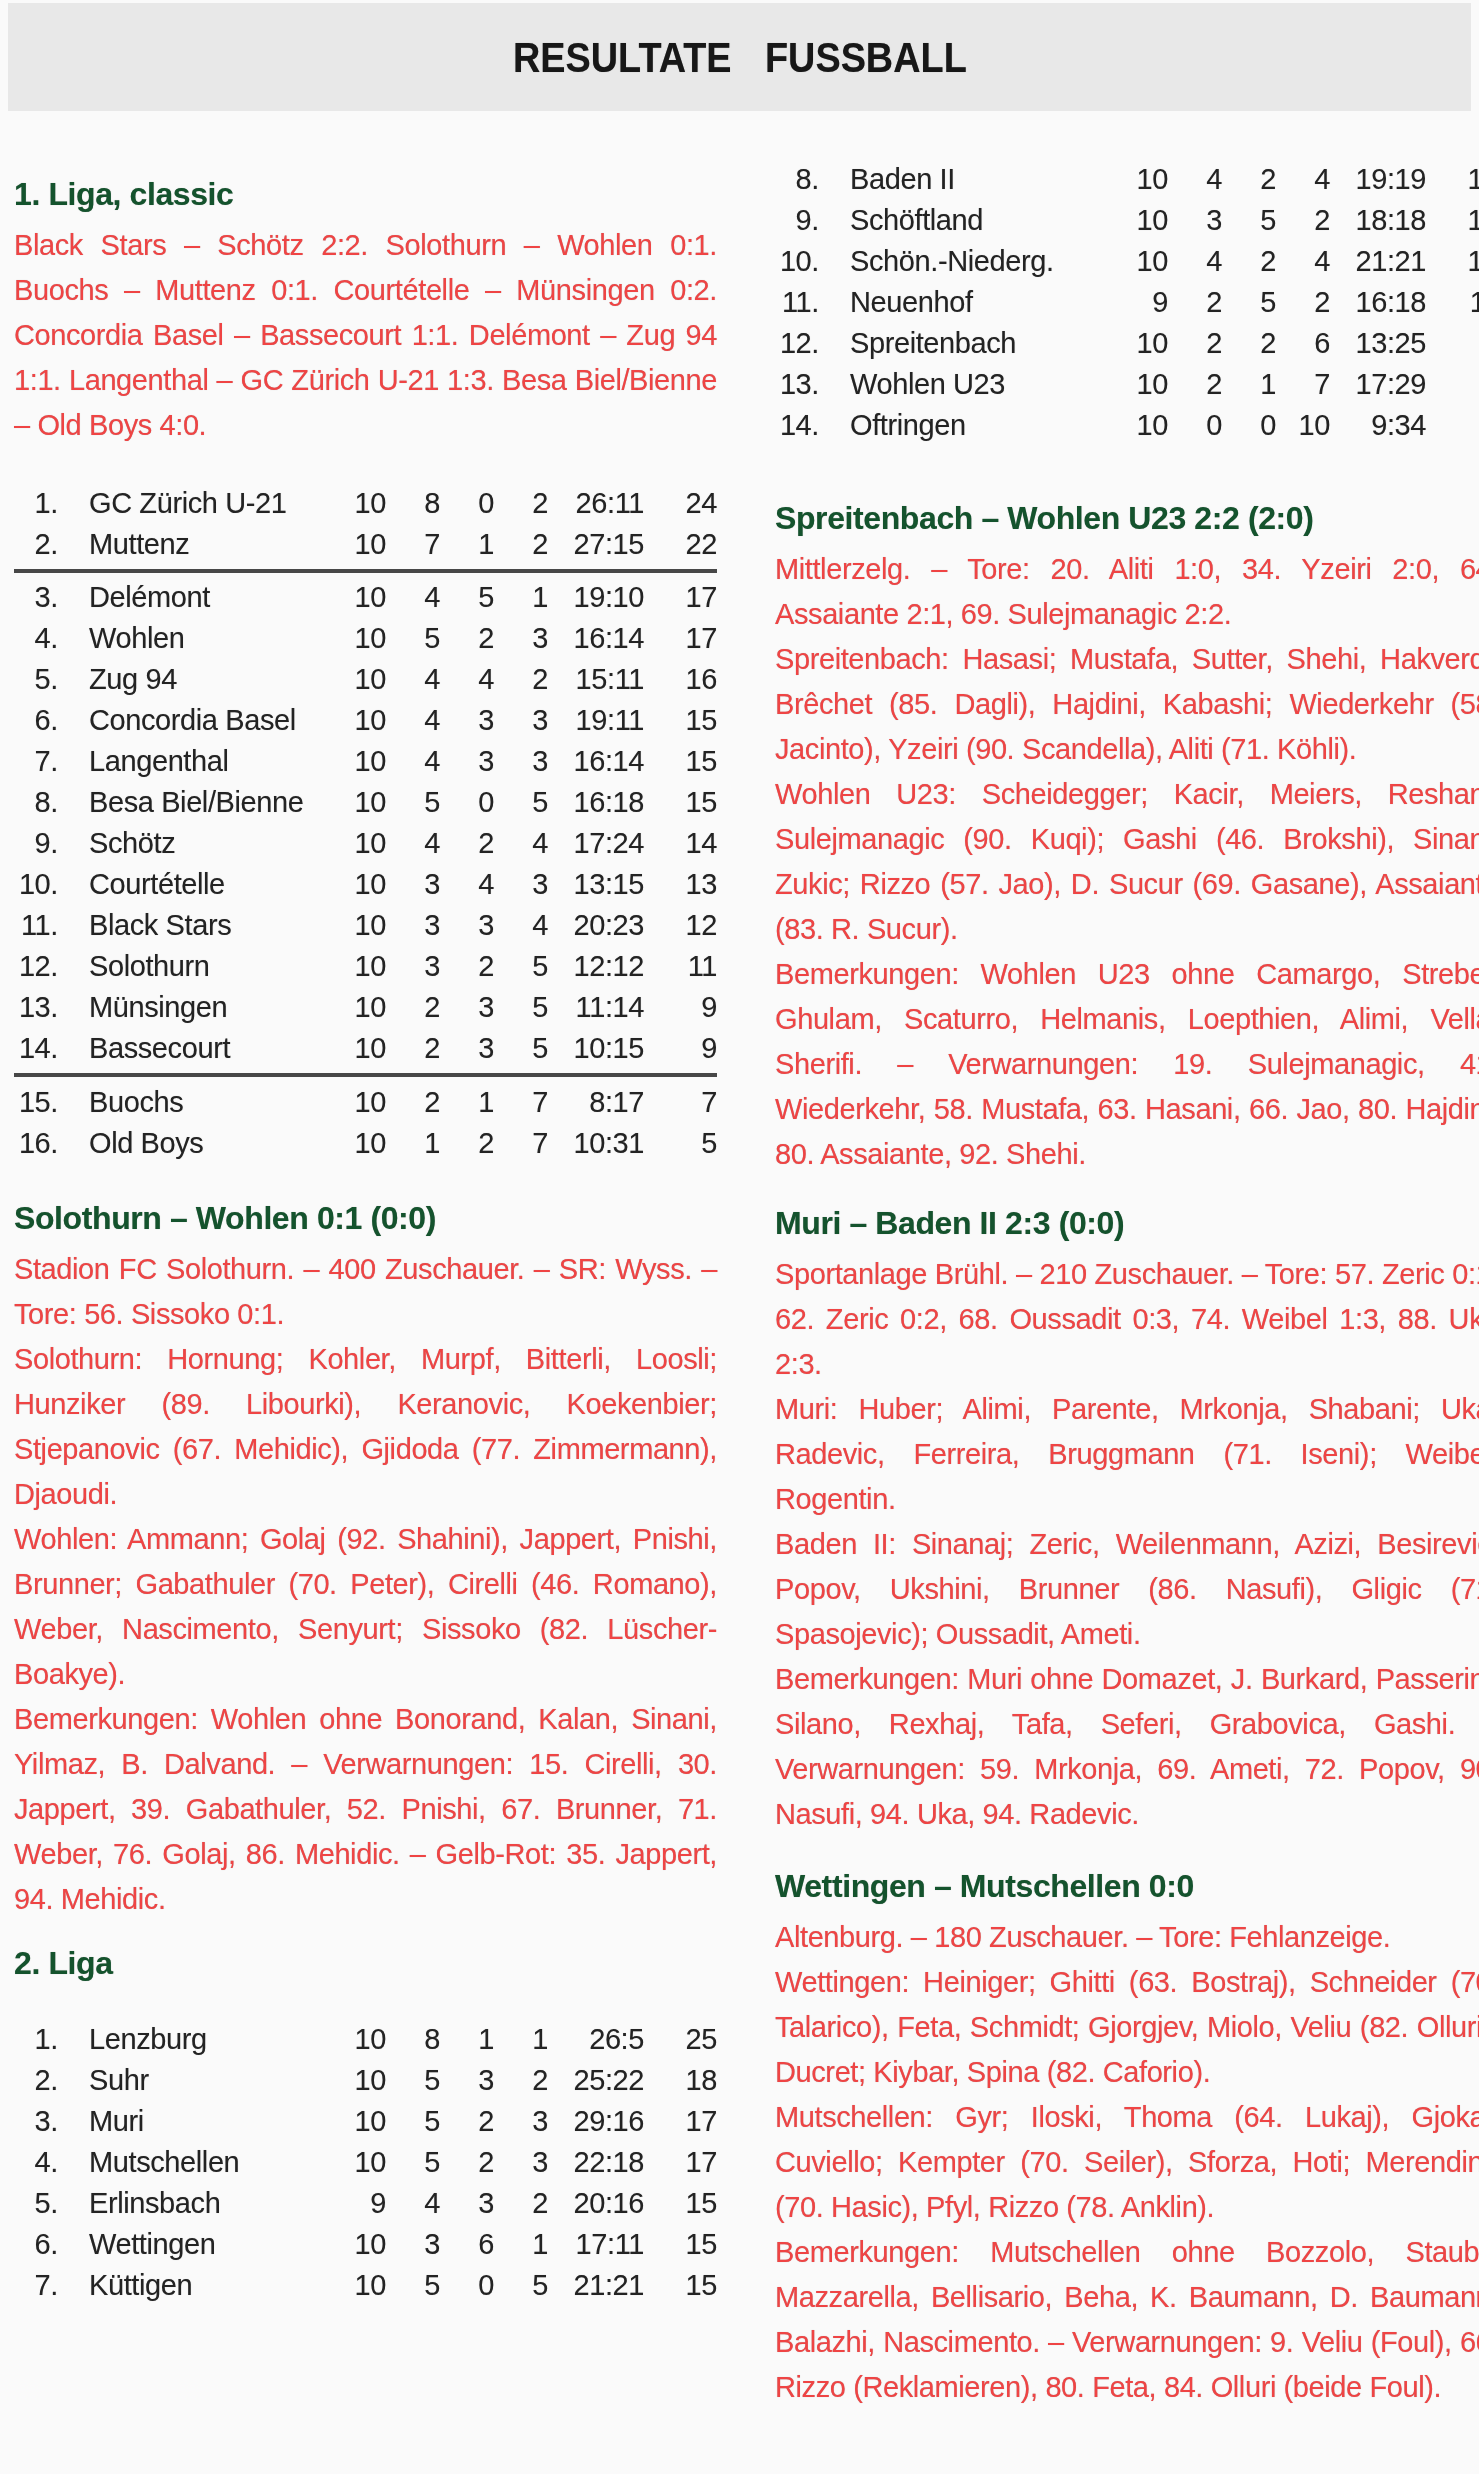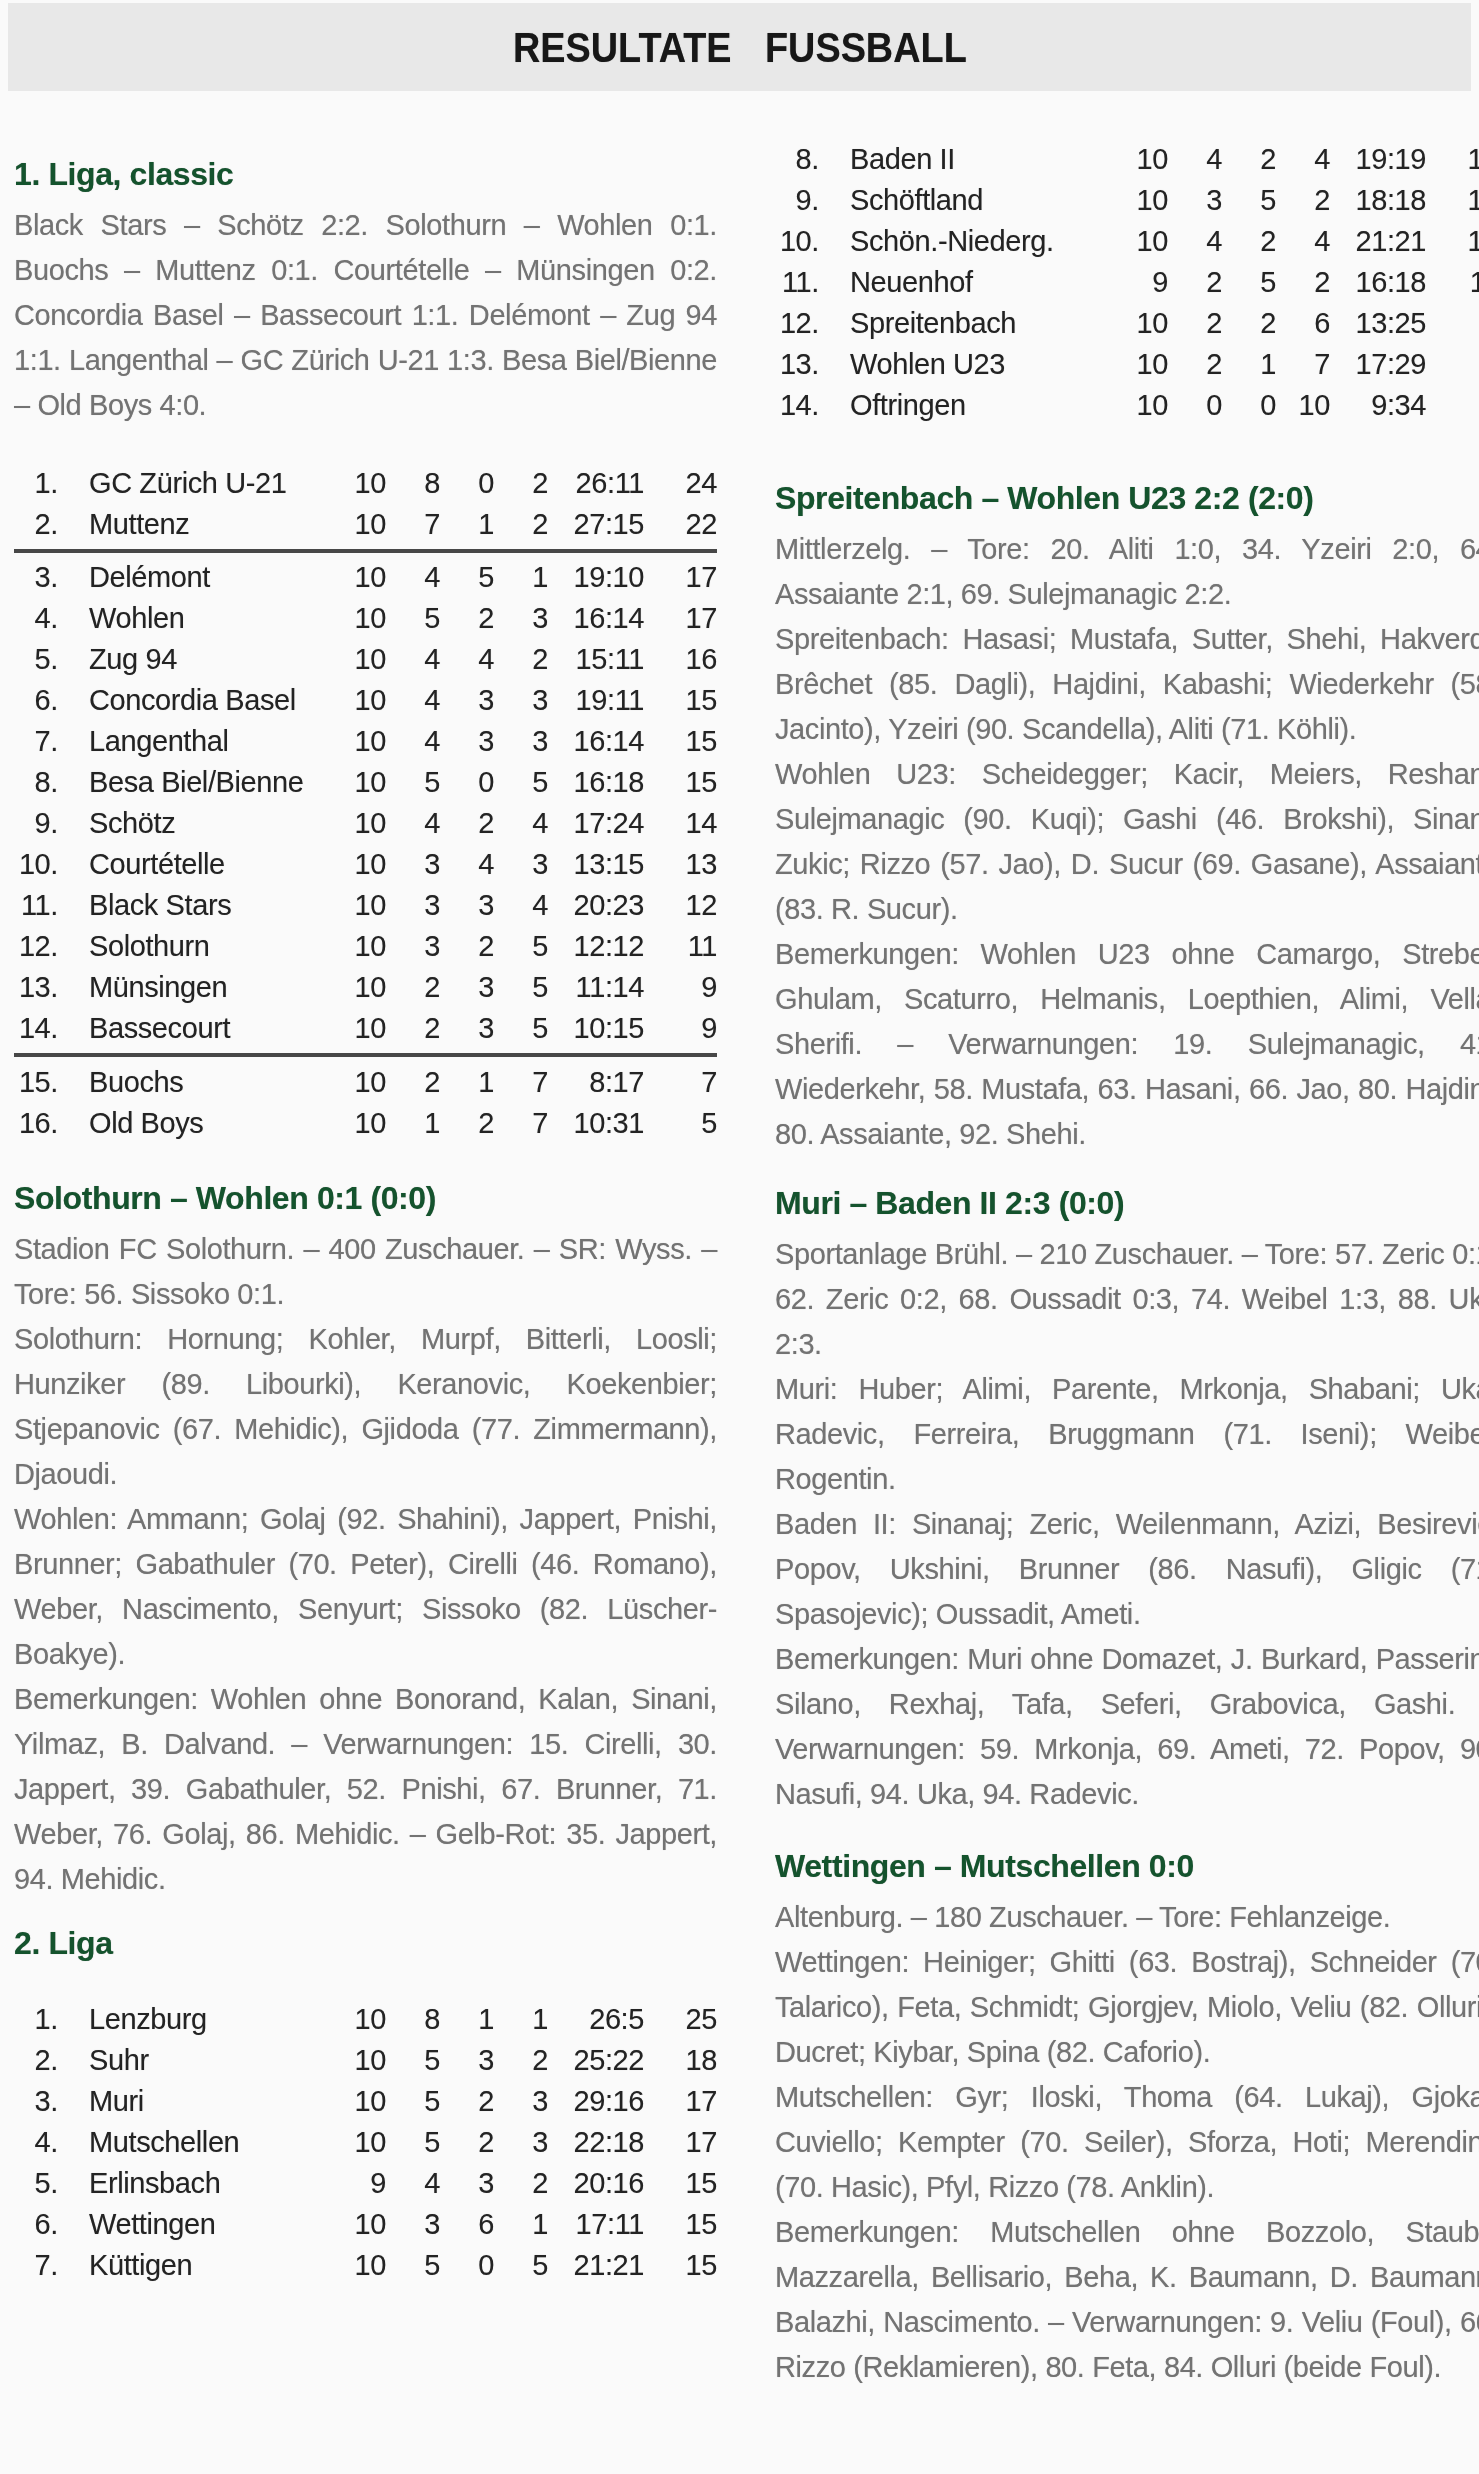--- a/index.html
+++ b/index.html
@@ -5,42 +5,42 @@
   html, body { margin:0; padding:0; }
   body {
     width:1479px; height:2475px; overflow:hidden;
     background:#fafafa;
     font-family:"Liberation Sans","DejaVu Sans",sans-serif;
     color:#1f1f1f;
   }
   .page { position:relative; width:1479px; height:2475px; overflow:hidden; }
 
   .masthead {
-    margin:3.1px 7.7px 0 7.7px; height:88px;
+    margin:3.1px 7.7px 0 7.7px; height:108px;
     background:#e8e8e8;
     display:flex; align-items:center; justify-content:center;
   }
   .masthead h1 {
     margin:0; font-size:43px; font-weight:bold; color:#171717;
     letter-spacing:0px; word-spacing:26px;
     transform:scaleX(0.88);
     text-shadow:0 0 0.8px rgba(0,0,0,0.45);
   }
 
   .columns { display:flex; padding-left:14px; }
   .col-left  { width:703px; margin-right:58px; flex:none; }
   .col-right { width:724px; flex:none; }
 
   .league-heading, .match-heading {
     margin:0; font-size:32px; line-height:37px; font-weight:bold; color:#14532d;
     letter-spacing:-0.4px; text-shadow:0 0 0.8px rgba(0,0,0,0.35);
   }
   .results-para, .report p {
     margin:0; font-size:29px; line-height:45px;
-    text-align:justify; letter-spacing:-0.4px; color:#737373;
+    text-align:justify; letter-spacing:-0.4px; color:#ef4444;
     text-shadow:0 0 0.8px rgba(0,0,0,0.30);
   }
   .results-para { margin-top:10px; }
   .report { margin-top:10px; }
 
   .standings { width:100%; }
   .standings .row {
     display:grid;
     grid-template-columns:44px 1fr 46px 54px 54px 54px 96px 73px;
     height:41px; align-items:center;

